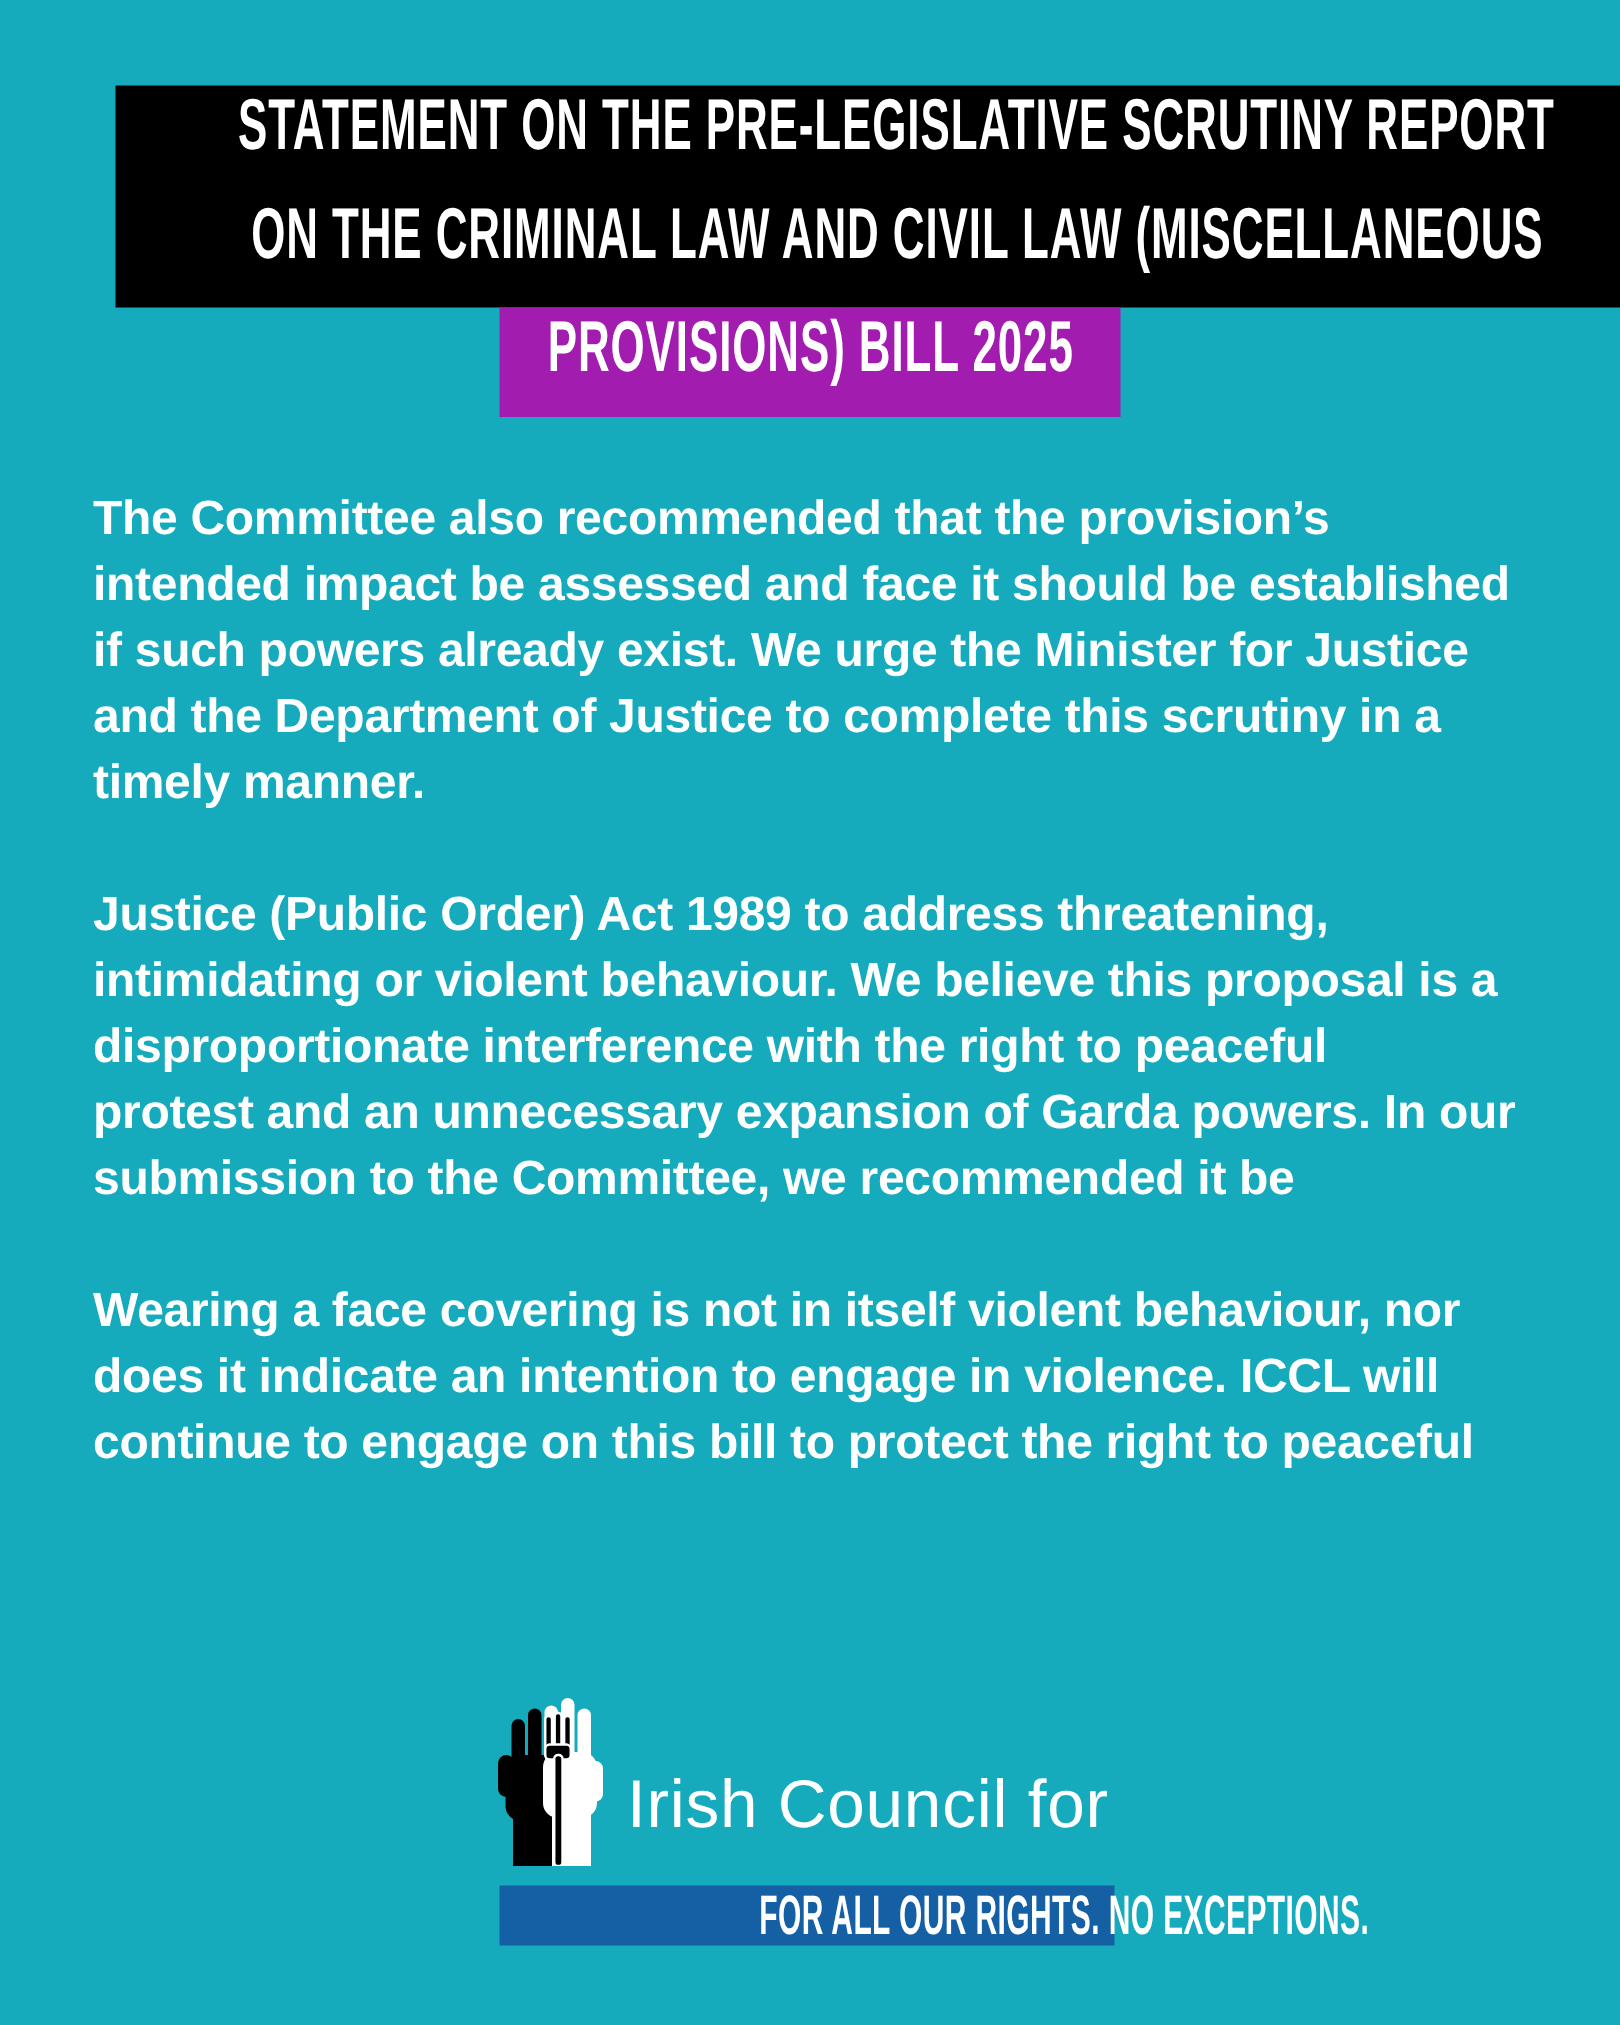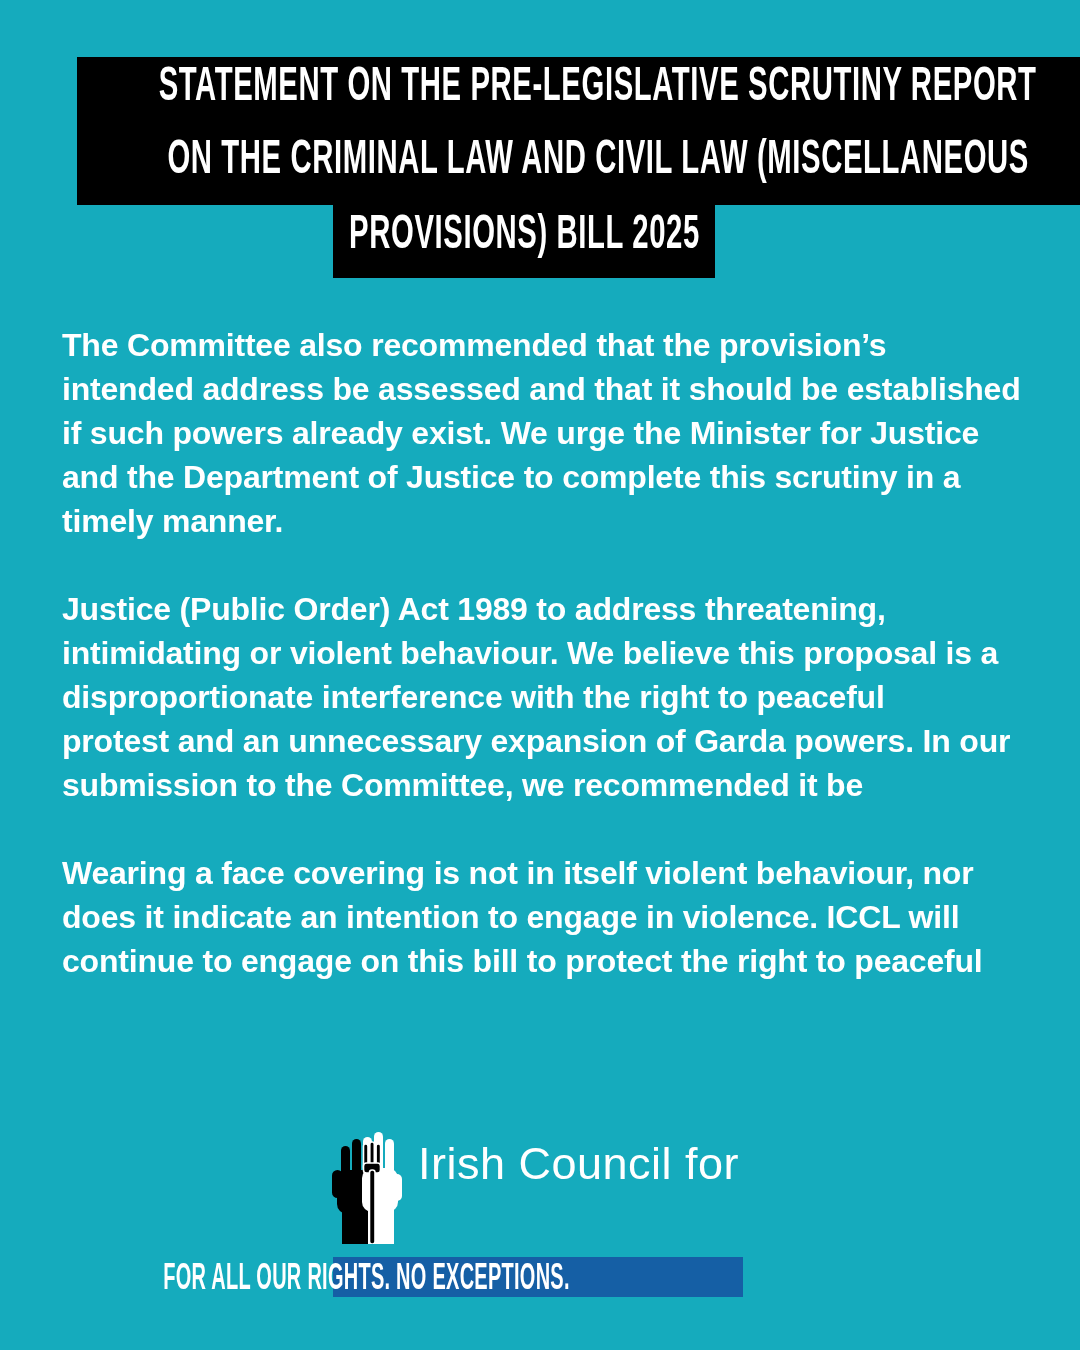--- a/index.html
+++ b/index.html
@@ -15,22 +15,22 @@
   
   .header-box-a {
     position: absolute;
     left: 77px; top: 57px;
     width: 1042px; height: 148px;
     background: #000000;
   }
   .header-box-b {
     position: absolute;
     left: 333px; top: 205px;
-    width: 382px; height: 73px;
-    background: #000000;
+    width: 414px; height: 73px;
+    background: #a21caf;
   }
   .header-line {
     height: 73px;
     display: flex;
     justify-content: center;
     align-items: center;
     transform: translateY(-10px);
   }
   .header-line > span {
     flex: none;
@@ -62,21 +62,21 @@
   }
 
   
   .logo-hand {
     position: absolute;
     left: 332px; top: 1132px;
     width: 70px; height: 112px;
   }
   .logo-name1 {
     position: absolute;
-    left: 418px; top: 1141px;
+    left: 418px; top: 1180px;
     height: 45px; line-height: 45px;
     font-size: 45px;
     font-weight: 400;
     letter-spacing: 0.5px;
     color: #ffffff;
     white-space: nowrap;
   }
   .logo-name2 {
     position: absolute;
     left: 418px; top: 1186px;
@@ -86,21 +86,21 @@
     letter-spacing: 1.5px;
     color: #ffffff;
     white-space: nowrap;
   }
   .tagline {
     position: absolute;
     left: 333px; top: 1257px;
     width: 410px; height: 40px;
     background: #155fa5;
     display: flex;
-    justify-content: flex-end;
+    justify-content: flex-start;
     align-items: center;
   }
   .tagline > span {
     flex: none;
     display: inline-block;
     transform: scaleX(0.54);
     transform-origin: center;
     color: #ffffff;
     font-size: 37px;
     font-weight: 700;
@@ -123,21 +123,21 @@
   </div>
   <div class="header-box-b">
     <div class="header-line">
       <span>PROVISIONS) BILL 2025</span>
     </div>
   </div>
 
   <div class="body-text">
     <div class="para">
       <div class="bline">The Committee also recommended that the provision’s</div>
-      <div class="bline">intended address be assessed and that it should be established</div>
+      <div class="bline">intended impact be assessed and face it should be established</div>
       <div class="bline">if such powers already exist. We urge the Minister for Justice</div>
       <div class="bline">and the Department of Justice to complete this scrutiny in a</div>
       <div class="bline">timely manner.</div>
     </div>
     <div class="para">
       <div class="bline">Justice (Public Order) Act 1989 to address threatening,</div>
       <div class="bline">intimidating or violent behaviour. We believe this proposal is a</div>
       <div class="bline">disproportionate interference with the right to peaceful</div>
       <div class="bline">protest and an unnecessary expansion of Garda powers. In our</div>
       <div class="bline">submission to the Committee, we recommended it be</div>

